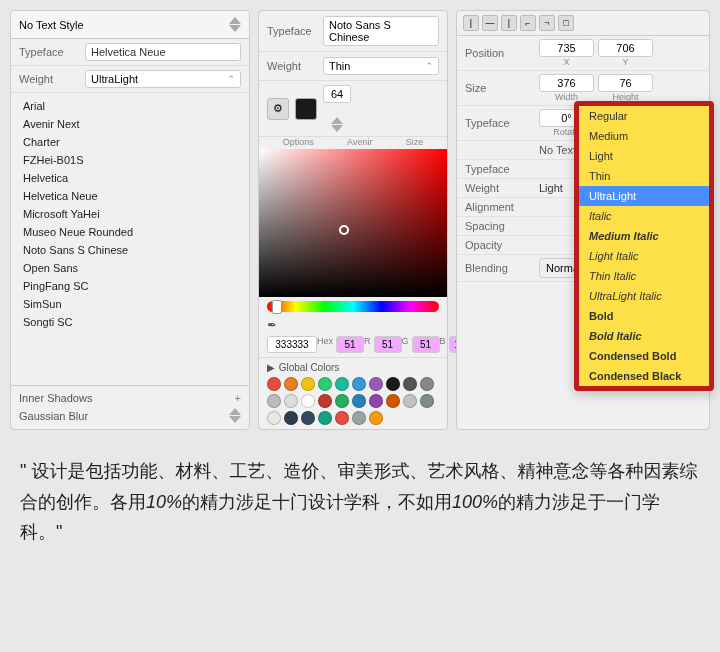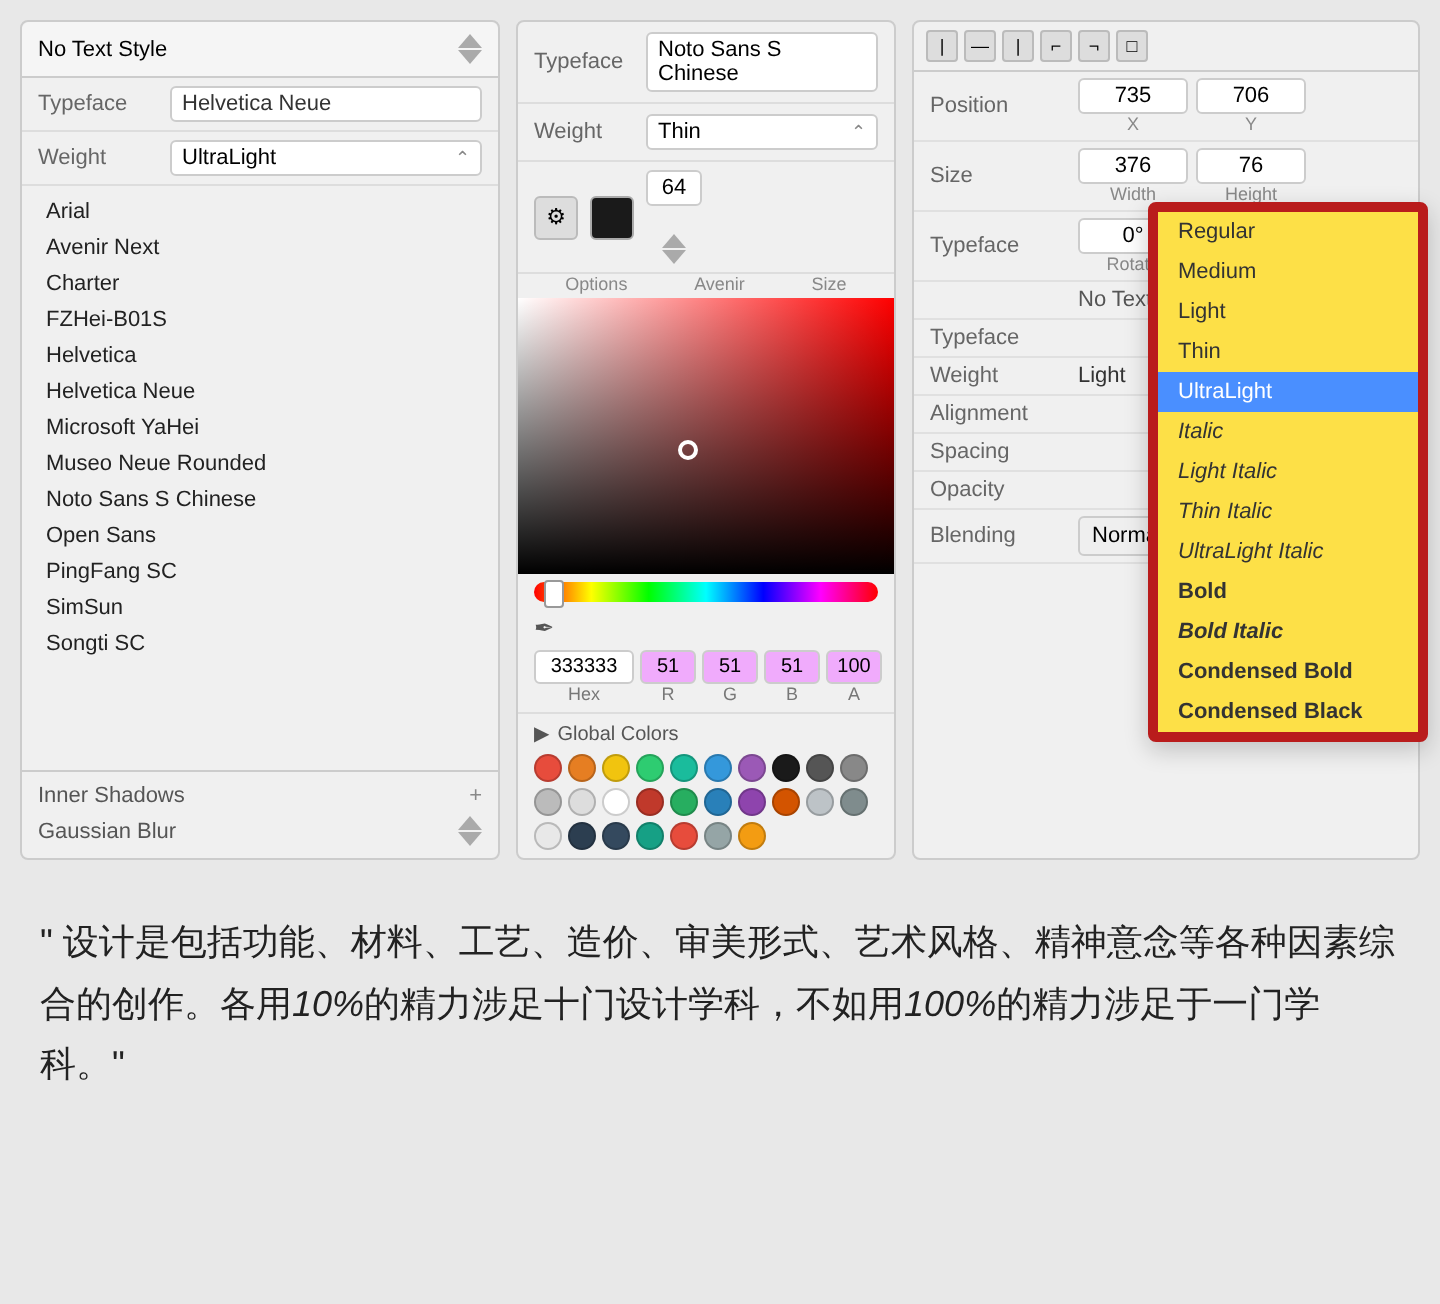--- a/index.html
+++ b/index.html
@@ -311,22 +311,22 @@
 
     .hex-label, .channel-label {
       font-size: 9px;
       color: #777;
       text-align: center;
       display: block;
     }
 
     .field-group {
       display: flex;
-      flex-direction: column;
-      align-items: center;
+      flex-direction: row;
+      align-items: flex-start;
     }
 
     .global-colors-section {
       padding: 4px 8px;
       border-top: 1px solid #ddd;
     }
 
     .global-colors-header {
       display: flex;
       align-items: center;
@@ -748,20 +748,21 @@
       </select>
     </div>
 
     <div class="dropdown-overlay" id="weight-dropdown">
     <div class="dropdown-item">Regular</div>
         <div class="dropdown-item">Medium</div>
         <div class="dropdown-item">Light</div>
         <div class="dropdown-item">Thin</div>
         <div class="dropdown-item checked">UltraLight</div>
         <div class="dropdown-item italic-item">Italic</div>
+        <div class="dropdown-item bold-italic">Medium Italic</div>
         <div class="dropdown-item italic-item">Light Italic</div>
         <div class="dropdown-item italic-item">Thin Italic</div>
         <div class="dropdown-item italic-item">UltraLight Italic</div>
         <div class="dropdown-item bold-item">Bold</div>
         <div class="dropdown-item bold-italic">Bold Italic</div>
         <div class="dropdown-item bold-item">Condensed Bold</div>
         <div class="dropdown-item bold-item">Condensed Black</div>
       </div>
   </div>
 </div>

